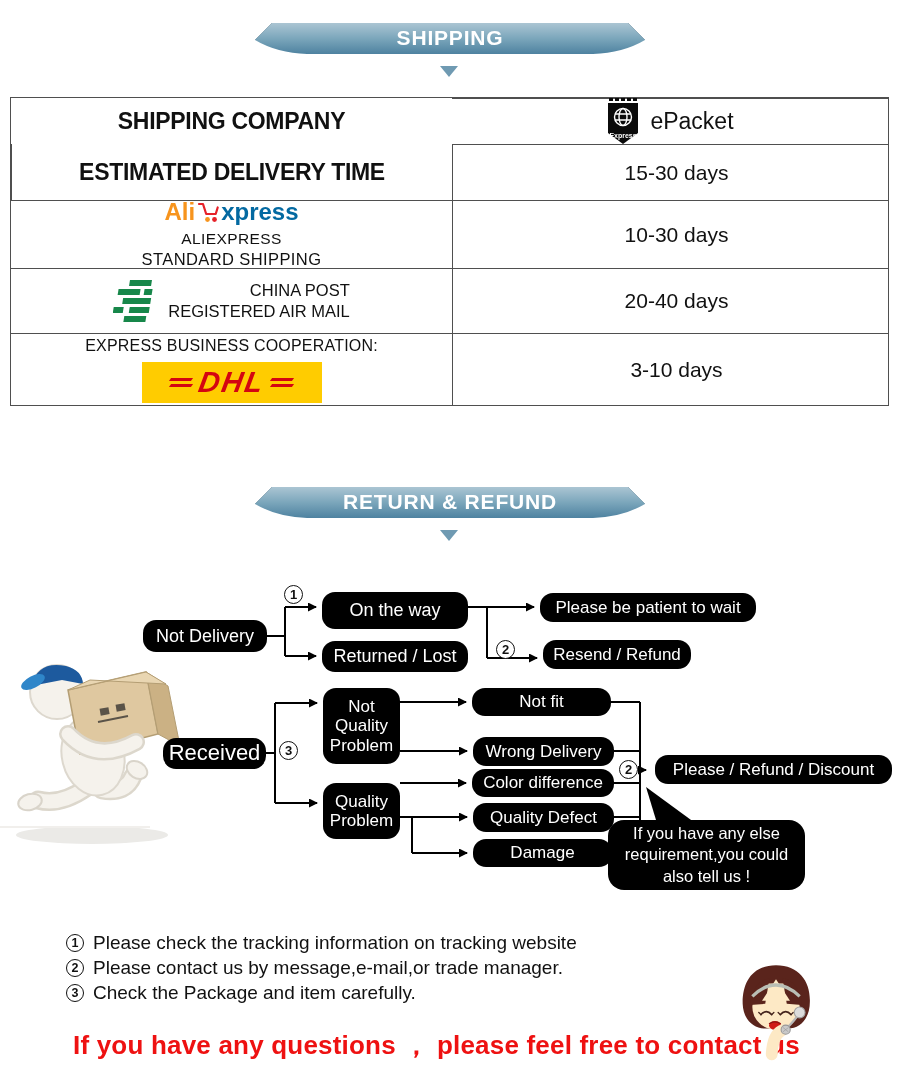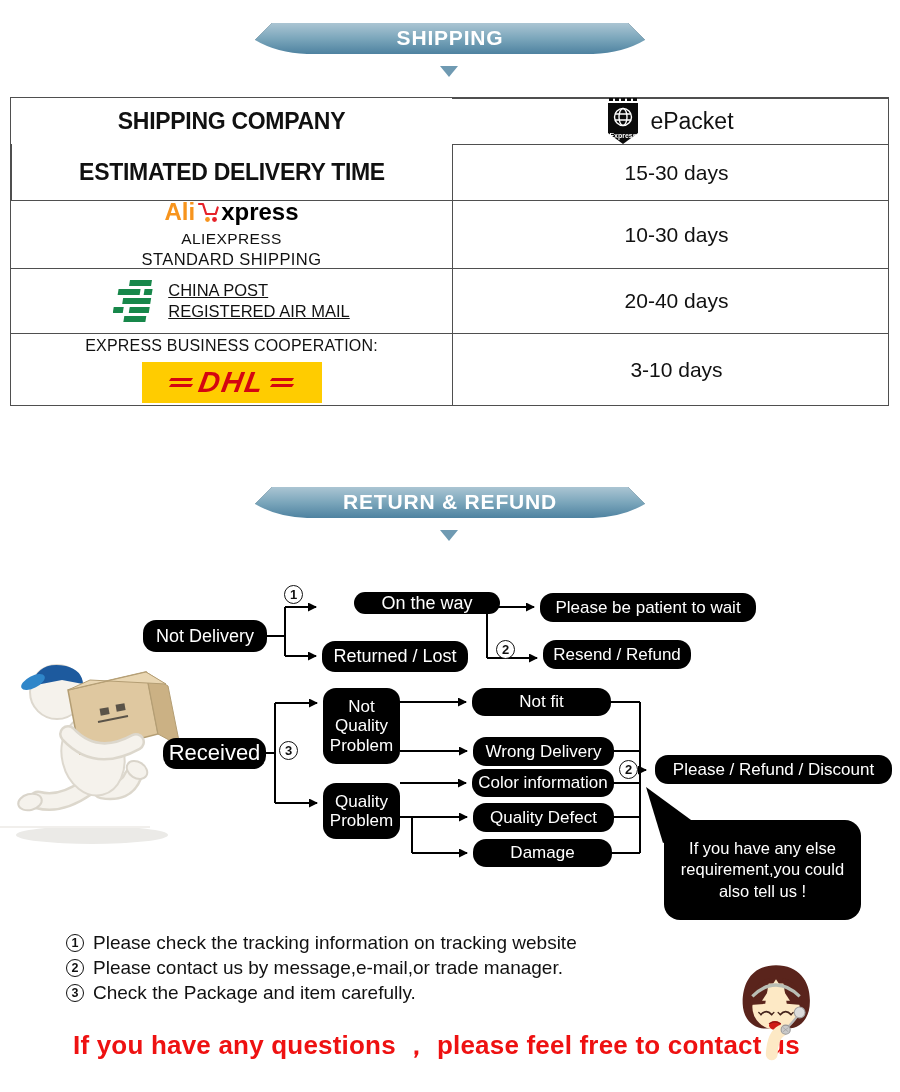--- a/index.html
+++ b/index.html
@@ -10,29 +10,29 @@
   .ribbon{position:absolute;width:390px;height:46px;}
   .ribbon-label{position:absolute;left:0;top:13px;width:100%;text-align:center;
     color:#fff;font-size:21px;font-weight:bold;letter-spacing:.8px;}
   .tri{position:absolute;width:0;height:0;border-left:9px solid transparent;
     border-right:9px solid transparent;border-top:11px solid #6f9ab2;}
 
   
   .stable{position:absolute;left:10px;top:97px;width:879px;height:309px;
     border:1px solid #4f4f4f;display:grid;grid-template-columns:441px 1fr;
     grid-template-rows:46px 56px 68px 65px 1fr;box-sizing:border-box;}
-  .cell{display:flex;flex-direction:column;align-items:center;justify-content:center;text-align:left;}
+  .cell{display:flex;flex-direction:column;align-items:center;justify-content:center;text-align:right;}
   .cell.r{border-left:1px solid #4f4f4f;}
   .cell.b{border-top:1px solid #4f4f4f;}
   .hrow{flex-direction:row;}
   .th{font-size:23px;font-weight:bold;letter-spacing:-.3px;}
   .days{font-size:21px;padding-left:12px;}
   .epk{font-size:23px;margin-left:10px;}
   .alirow{display:flex;align-items:flex-end;gap:1px;font-weight:bold;font-size:24px;line-height:1;}
-  .ali-a{color:#f7941d;} .ali-x{color:#000000;}
+  .ali-a{color:#f7941d;} .ali-x{color:#0369a1;}
   .subline1{font-size:15.5px;letter-spacing:.4px;margin-top:6px;}
   .subline2{font-size:16.5px;letter-spacing:.4px;margin-top:2px;}
   .cpline{font-size:16.5px;line-height:1.25;}
   .ebc{font-size:16px;letter-spacing:.2px;}
   .dhlbox{width:180px;height:41px;background:#fc0;display:flex;align-items:center;
     justify-content:center;gap:7px;margin-top:7px;}
   .dhltext{color:#d40511;font-size:29px;font-weight:bold;font-style:italic;
     letter-spacing:2px;transform:skewX(-10deg);line-height:1;}
   .dhlbars{display:flex;flex-direction:column;gap:3px;}
   .dhlbars i{display:block;width:22px;height:3px;background:#d40511;transform:skewX(-35deg);}
@@ -113,21 +113,21 @@
           <circle cx="11.5" cy="19.5" r="2.4" fill="#f7941d"></circle>
           <circle cx="18.5" cy="19.5" r="2.4" fill="#e62129"></circle>
         </svg>
         <span class="ali-x">xpress</span>
       </div>
       <div class="subline1">ALIEXPRESS</div>
       <div class="subline2">STANDARD SHIPPING</div>
     </div>
     <div class="cell b r days">10-30 days</div>
 
-    <div class="cell b hrow" style="gap:9px;text-decoration:underline;">
+    <div class="cell b hrow" style="gap:9px;">
       <svg width="46" height="42" viewBox="0 0 46 42">
         <g fill="#17874a" transform="skewX(-9) translate(5,0)">
           <rect x="12" y="0" width="22" height="6"></rect>
           <rect x="2" y="9" width="22" height="6"></rect>
             <rect x="28" y="9" width="8" height="6"></rect>
           <rect x="8" y="18" width="28" height="6"></rect>
           <rect x="0" y="27" width="10" height="6"></rect>
             <rect x="16" y="27" width="20" height="6"></rect>
           <rect x="12" y="36" width="22" height="6"></rect>
         </g>
@@ -231,34 +231,34 @@
         <path d="M614,783 H640"></path>
       <path d="M614,817 H640"></path>
         <path d="M612,853 H640"></path>
       <path d="M640,702 V853"></path>
       <path d="M640,770 H646" marker-end="url(#arr)"></path>
     </g>
     <polygon points="646,787 702,828 663,843" fill="#000"></polygon>
   </svg>
 
   <div class="fbox" style="left:143px;top:620px;width:124px;height:32px;font-size:18px;">Not Delivery</div>
-  <div class="fbox" style="left:322px;top:592px;width:146px;height:22px;font-size:18px;margin-left:32px;">On the way</div>
+  <div class="fbox" style="left:322px;top:592px;width:146px;height:37px;font-size:18px;">On the way</div>
   <div class="fbox" style="left:322px;top:641px;width:146px;height:31px;font-size:18px;">Returned / Lost</div>
   <div class="fbox" style="left:540px;top:593px;width:216px;height:29px;">Please be patient to wait</div>
   <div class="fbox" style="left:543px;top:640px;width:148px;height:29px;">Resend / Refund</div>
   <div class="fbox" style="left:163px;top:738px;width:103px;height:31px;font-size:22px;">Received</div>
   <div class="fbox" style="left:323px;top:783px;width:77px;height:56px;">Quality Problem</div>
   <div class="fbox" style="left:323px;top:688px;width:77px;height:76px;">Not Quality Problem</div>
   <div class="fbox" style="left:472px;top:688px;width:139px;height:28px;">Not fit</div>
   <div class="fbox" style="left:473px;top:737px;width:141px;height:29px;">Wrong Delivery</div>
-  <div class="fbox" style="left:472px;top:769px;width:142px;height:28px;">Color information</div>
+  <div class="fbox" style="left:472px;top:769px;width:142px;height:28px;">Color difference</div>
   <div class="fbox" style="left:473px;top:803px;width:141px;height:29px;">Quality Defect</div>
   <div class="fbox" style="left:473px;top:839px;width:139px;height:28px;">Damage</div>
   <div class="fbox" style="left:655px;top:755px;width:237px;height:29px;">Please / Refund / Discount</div>
-  <div class="bubble" style="left:664px;top:820px;width:197px;height:100px;">If you have any else requirement,you could also tell us !</div>
+  <div class="bubble" style="left:608px;top:820px;width:197px;height:70px;">If you have any else requirement,you could also tell us !</div>
 
   <div class="cnum" style="left:284px;top:585px;">1</div>
   <div class="cnum" style="left:496px;top:640px;">2</div>
   <div class="cnum" style="left:279px;top:741px;">3</div>
   <div class="cnum" style="left:619px;top:760px;">2</div>
 
   <div class="note" style="top:932px;">
     <span class="ncirc">1</span>
     <span>Please check the tracking information on tracking website</span>
   </div>

